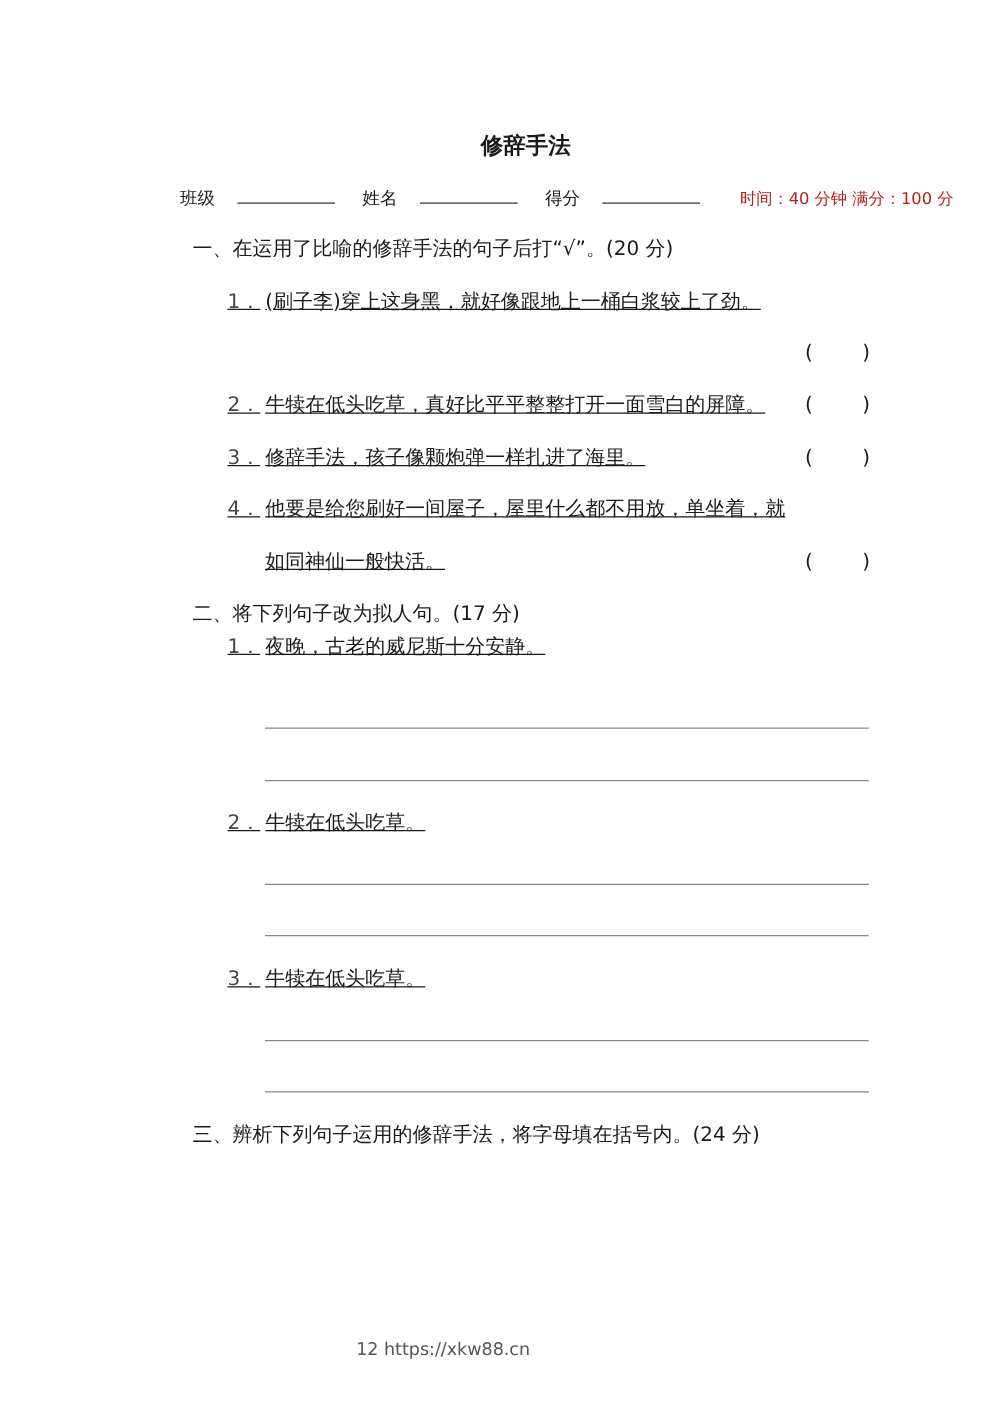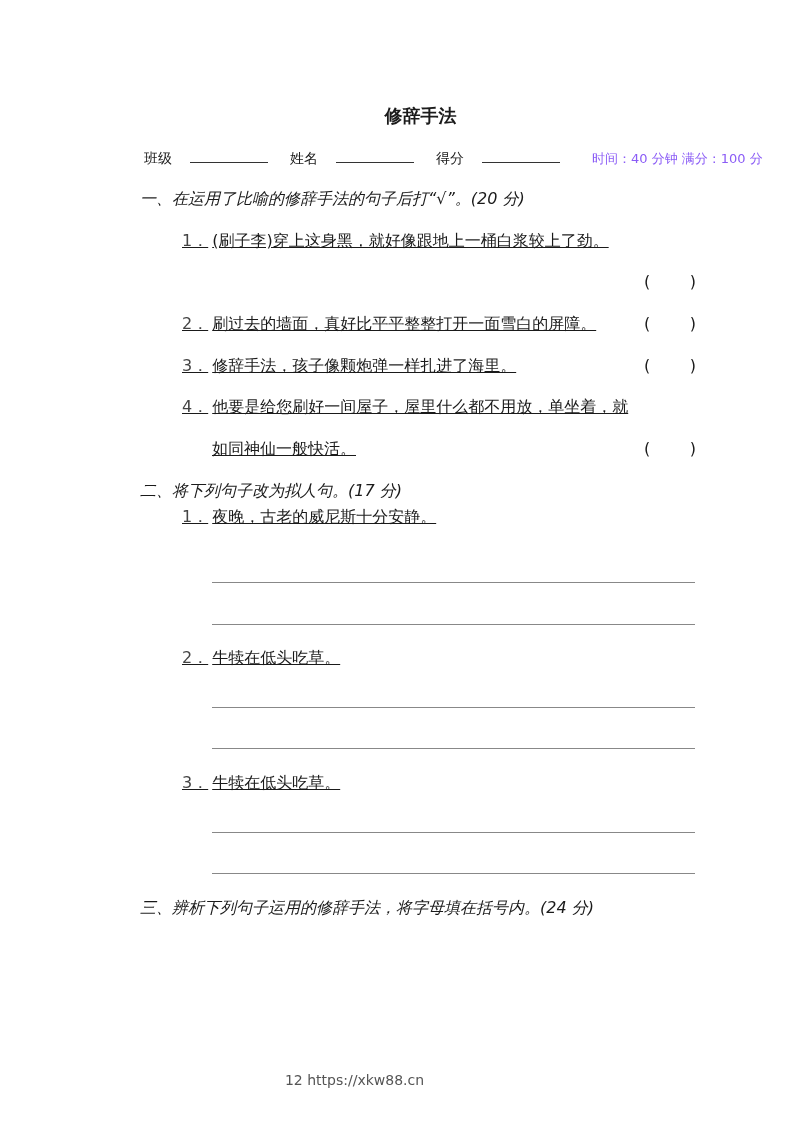--- a/index.html
+++ b/index.html
@@ -2,22 +2,22 @@
 <html><head>
 <meta charset="utf-8">
 <style>
   html, body { margin: 0; padding: 0; background: #ffffff; }
   body { width: 793px; height: 1122px; position: relative; overflow: hidden;
          font-family: "DejaVu Sans", "Liberation Sans", sans-serif; color: #1a1a1a; }
   .abs { position: absolute; margin-left: 24px; }
   .title { left: 0; width: 793px; top: 104px; text-align: center; font-size: 18px; font-weight: bold; }
   .info { top: 148px; left: 120px; font-size: 14px; white-space: nowrap; display: flex; align-items: baseline; gap: 16px; }
   .info .blank { display: inline-block; width: 78px; border-bottom: 1px solid #333; margin: 0 6px 0 2px; height: 14px; }
-  .info .time { color: #8b5cf6; font-size: 13px; margin-left: 10px; }
-  .section { left: 116px; font-size: 16px; white-space: nowrap; font-style: italic; }
+  .info .time { color: #b91c1c; font-size: 13px; margin-left: 10px; }
+  .section { left: 130px; font-size: 16px; white-space: nowrap; }
   .q { left: 158px; font-size: 16px; white-space: nowrap; text-decoration: underline; }
   .q .num { color: #444; margin-right: 4px; }
   .paren { font-size: 16px; width: 52px; display: flex; justify-content: space-between; }
   .line { left: 188px; width: 483px; border-top: 1px solid #888; }
   .footer { left: 4px; width: 653px; top: 1072px; text-align: center; font-size: 14px; color: #555; }
 </style>
 </head>
 <body>
 
 <div class="abs title">修辞手法</div>
@@ -36,21 +36,21 @@
 
 <div class="abs q" style="top:231px">
   <span class="num">1．</span><span>(刷子李)穿上这身黑，就好像跟地上一桶白浆较上了劲。</span>
 </div>
 <div class="abs paren" style="top:272px; left:620px">
     <span>(</span>
     <span>)</span>
   </div>
 
 <div class="abs q" style="top:314px">
-  <span class="num">2．</span><span>刷过去的墙面，真好比平平整整打开一面雪白的屏障。</span>
+  <span class="num">2．</span><span>牛犊在低头吃草，真好比平平整整打开一面雪白的屏障。</span>
 </div>
 <div class="abs paren" style="top:314px; left:620px">
     <span>(</span>
     <span>)</span>
   </div>
 
 <div class="abs q" style="top:356px">
   <span class="num">3．</span><span>修辞手法，孩子像颗炮弹一样扎进了海里。</span>
 </div>
 <div class="abs paren" style="top:356px; left:620px">

